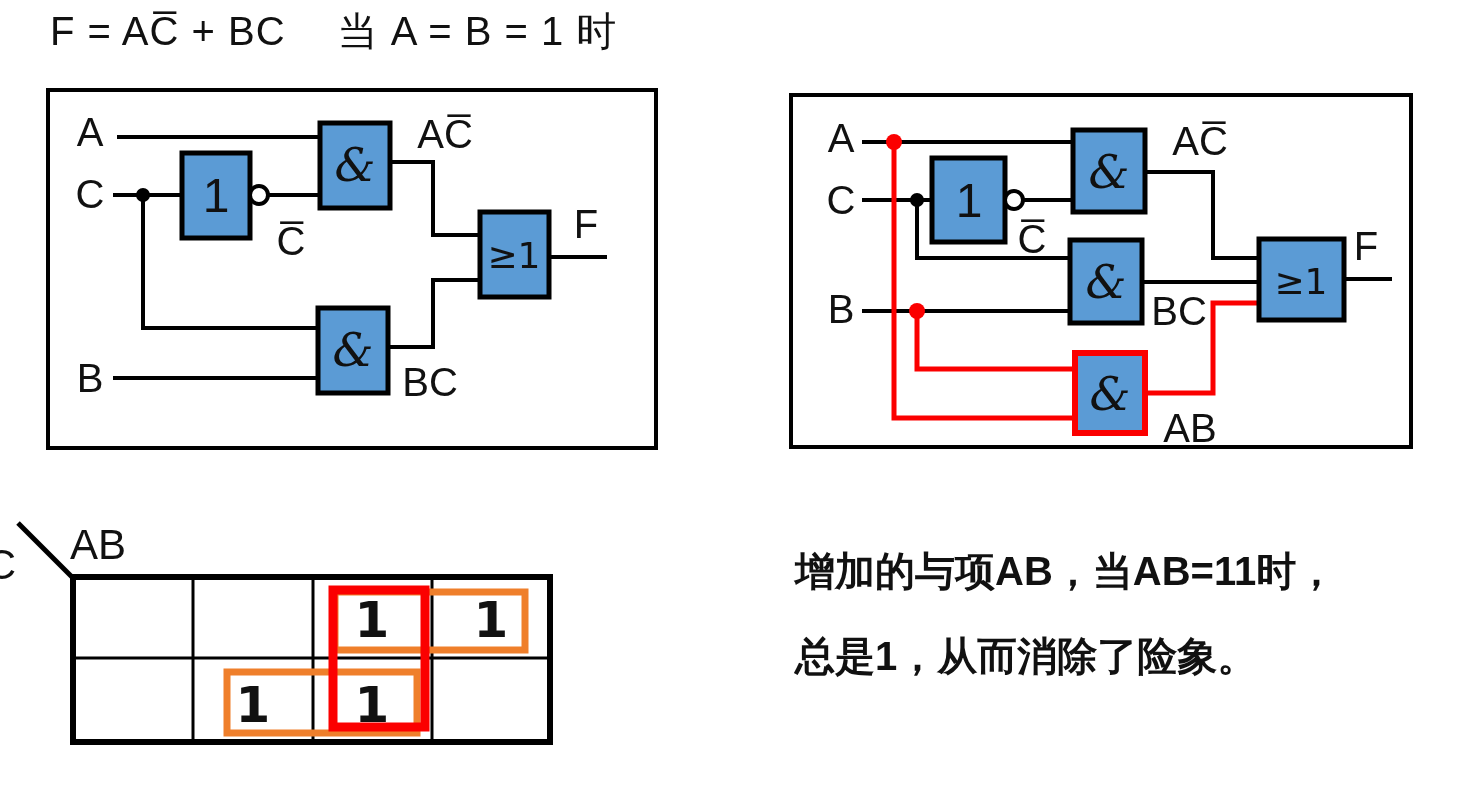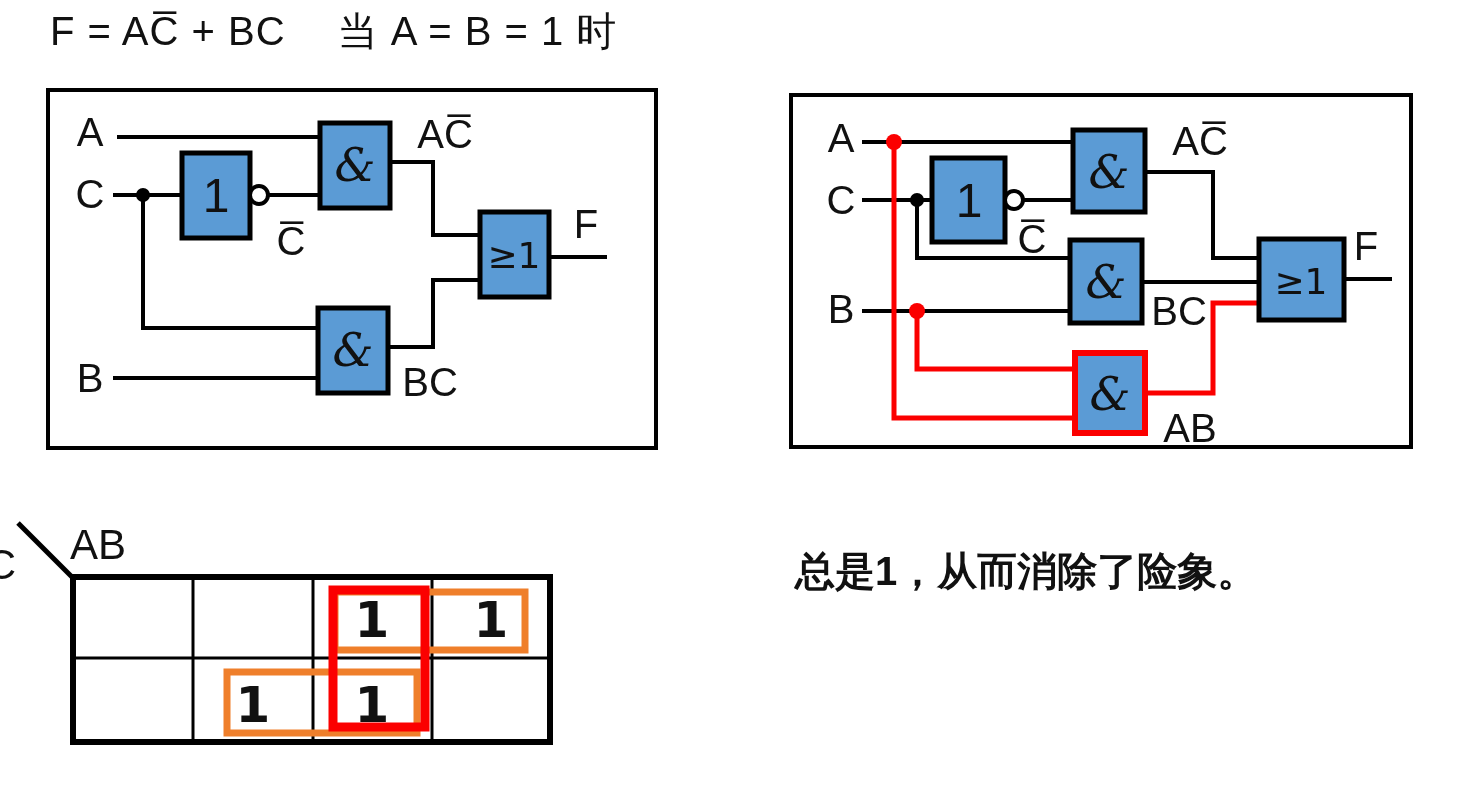--- a/index.html
+++ b/index.html
@@ -127,16 +127,17 @@
     <rect class="grp-orange" x="335" y="87" width="190" height="58"></rect>
     <rect class="grp-orange" x="227" y="167" width="190" height="61"></rect>
     <rect class="grp-red" x="333" y="85" width="92" height="137"></rect>
     <text class="kone" x="372" y="132" text-anchor="middle">1</text>
     <text class="kone" x="491" y="132" text-anchor="middle">1</text>
     <text class="kone" x="253" y="217" text-anchor="middle">1</text>
     <text class="kone" x="372" y="217" text-anchor="middle">1</text>
   </svg>
 
   <div class="abs note">
+    <div class="line">增加的与项AB，当AB=11时，</div>
     <div class="line">总是1，从而消除了险象。</div>
   </div>
 
 </div>
 
 </body></html>

